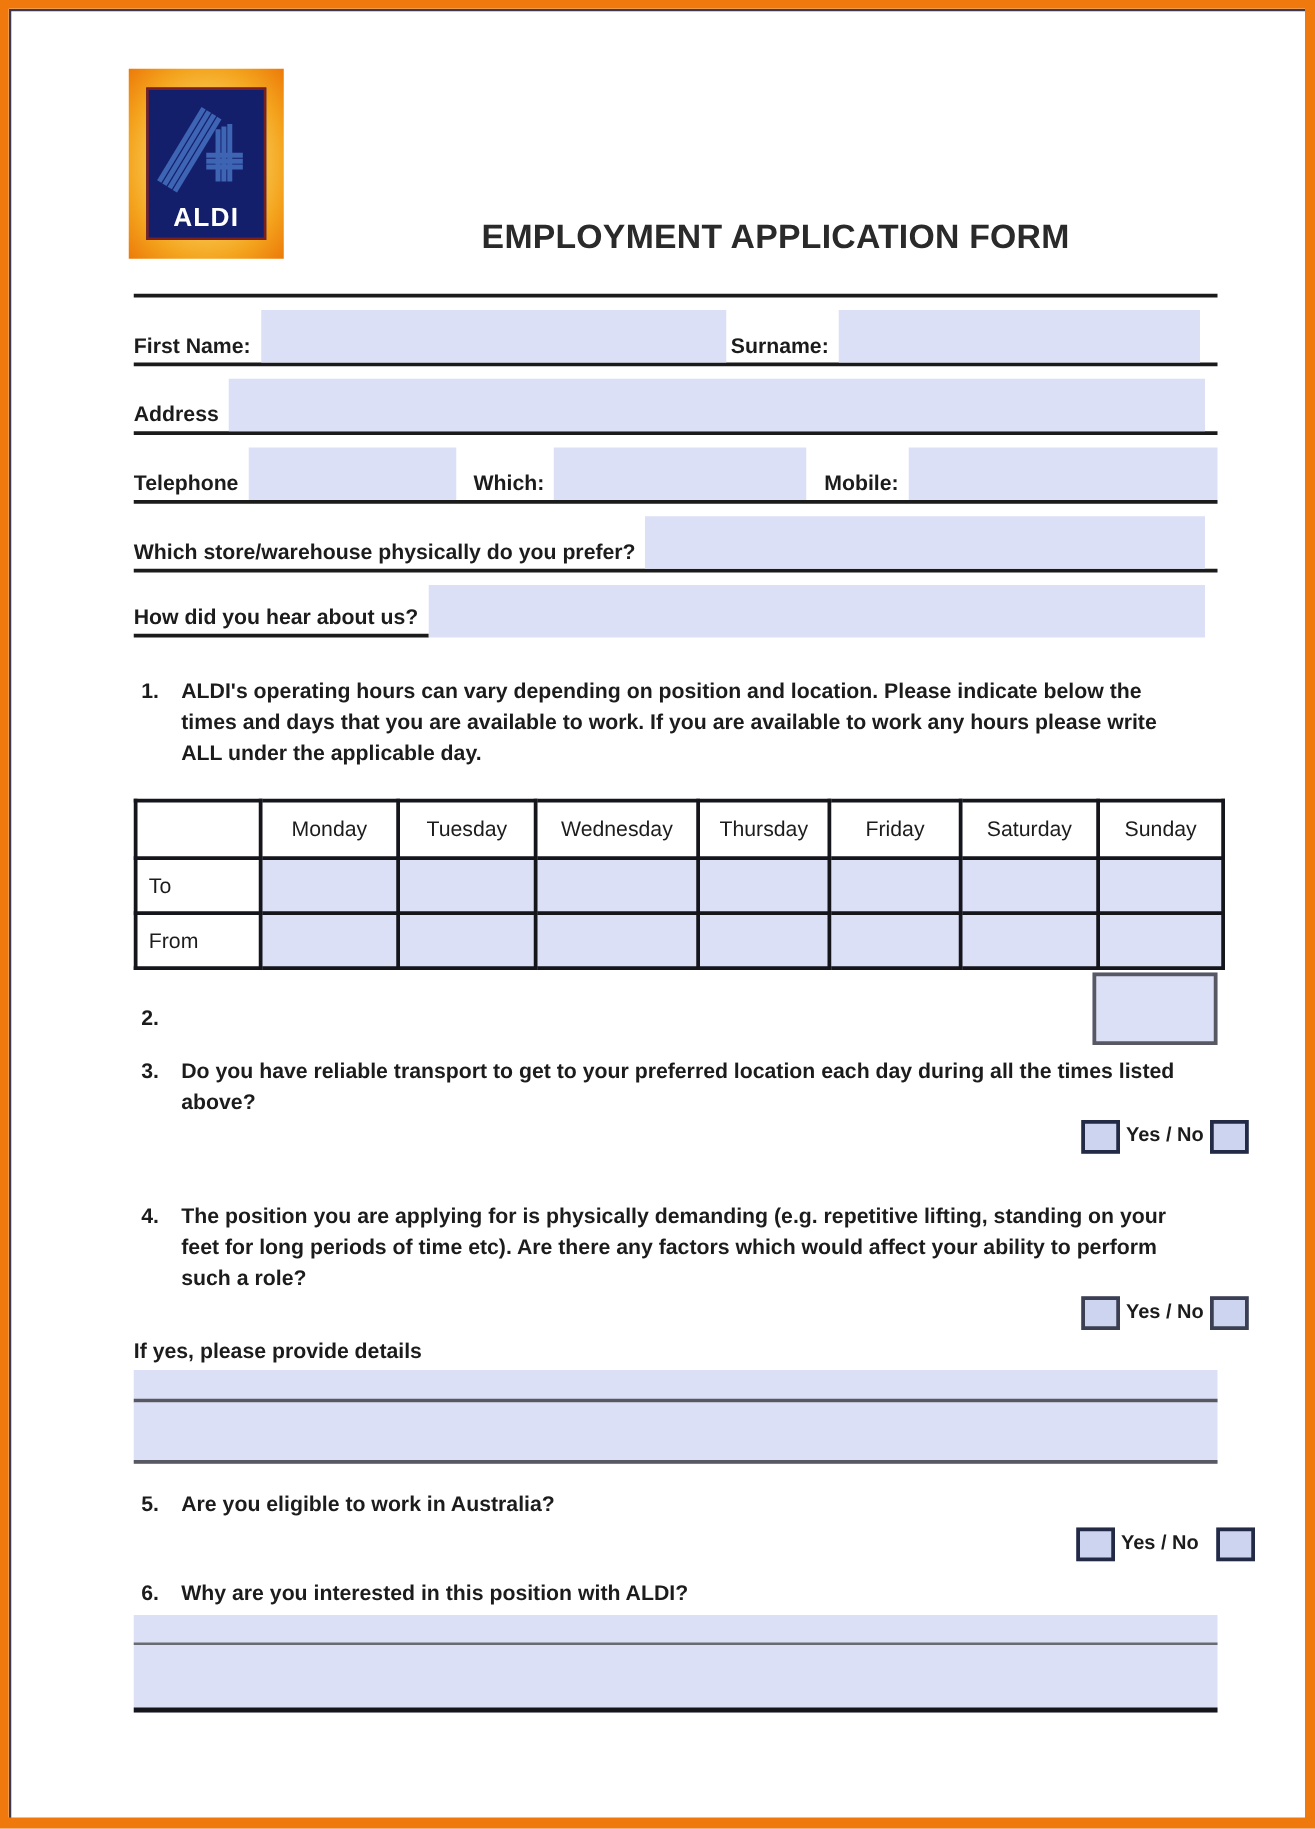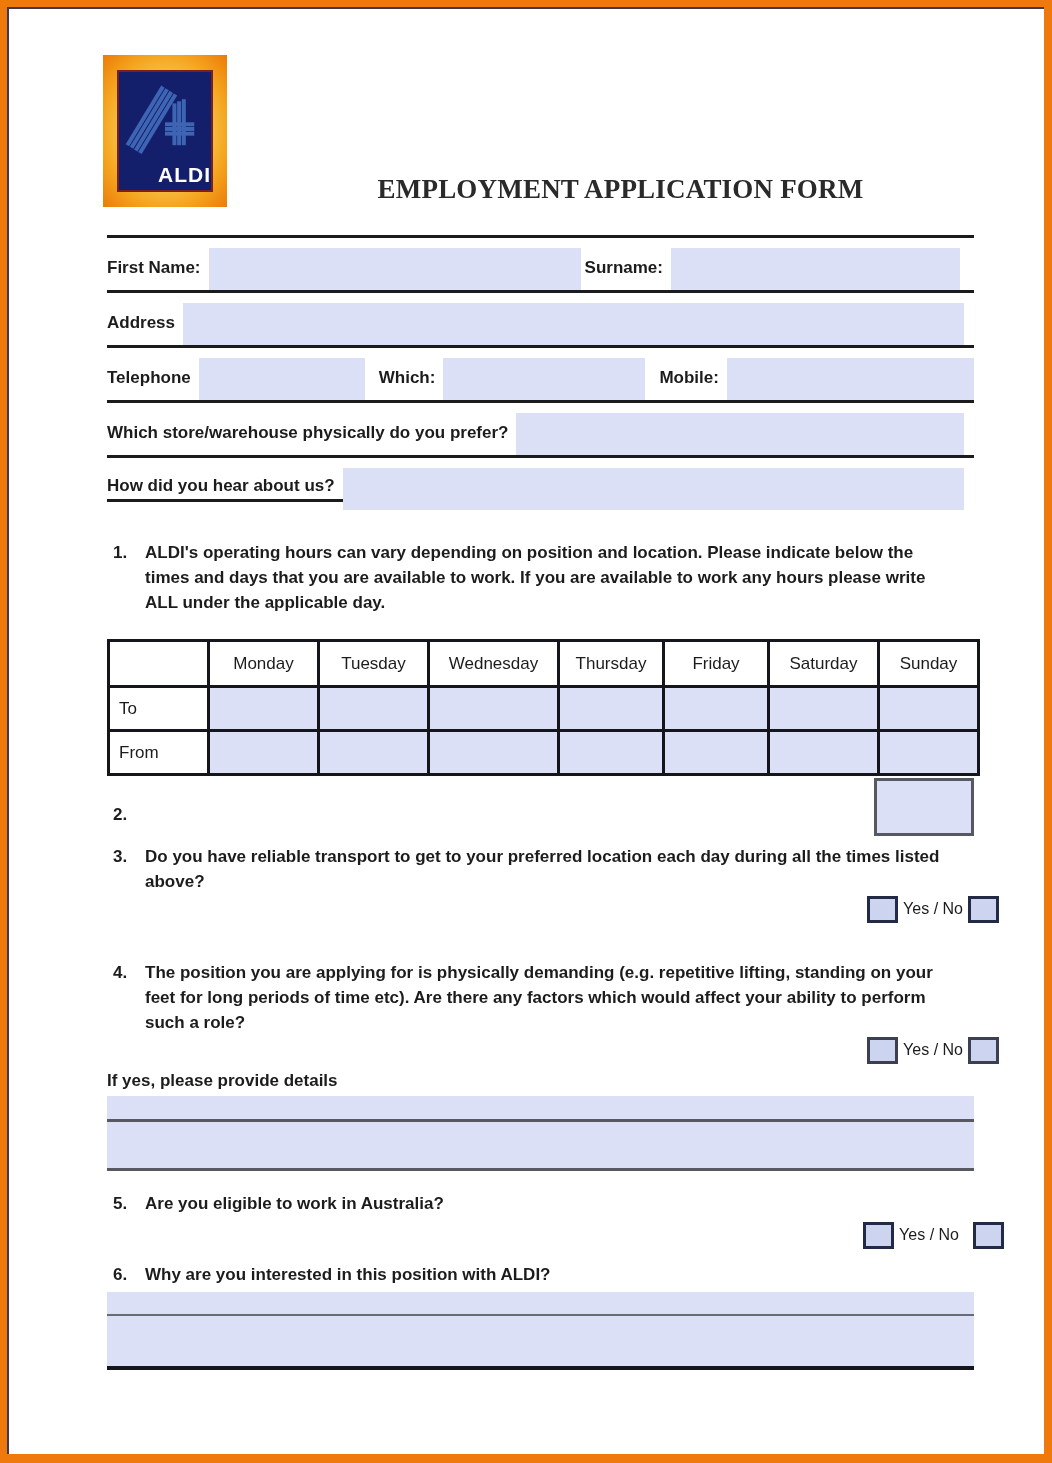--- a/index.html
+++ b/index.html
@@ -16,30 +16,30 @@
   .content { margin:0 70px 0 100px; }
 
   
   .header { display:flex; padding-top:48px; }
   .logo-outer {
     width:124px; height:152px; padding:15px 14px; flex:0 0 auto; margin-left:-4px;
     background: radial-gradient(ellipse at center, #f9cd58 40%, #f4a41e 72%, #ec7a08 100%);
   }
   .logo-inner {
     width:100%; height:100%; background:#141F6C; border:2px solid #7a2020;
-    display:flex; flex-direction:column; align-items:flex-end;
+    display:flex; flex-direction:column; align-items:center;
   }
   .logo-inner svg { flex:1 1 auto; width:100%; }
   .logo-word { color:#fff; font-weight:bold; font-size:21px; letter-spacing:1px; line-height:1; padding:0 0 5px 0; }
-  .title-wrap { flex:1; align-self:flex-end; text-align:center; padding:0 0 2px 40px;font-family:Liberation Serif, serif; }
+  .title-wrap { flex:1; align-self:flex-end; text-align:center; padding:0 0 2px 40px; }
   .page-title { font-size:27px; font-weight:bold; color:#2a2a2a; letter-spacing:0.2px; }
 
   
   .rule-top { border-top:3px solid #1b1b1b; margin-top:28px; }
-  .frow { display:flex; align-items:center; border-bottom:3px solid #1b1b1b; margin-top:10px; }
+  .frow { display:flex; align-items:flex-end; border-bottom:3px solid #1b1b1b; margin-top:10px; }
   .frow.no-line { border-bottom:none; }
   .frow .lbl { font-weight:bold; font-size:17px; white-space:nowrap; padding:0 8px 3px 0; }
   .frow.no-line .lbl { border-bottom:3px solid #1b1b1b; }
   .frow .lbl.gap { margin-left:14px; }
   .field {
     height:42px; background:#DBE0F6; border:0; outline:0;
     font:16px "Liberation Sans", sans-serif; color:#222; padding:0 8px; display:block;
   }
   .w-first { width:372px; } .w-sur { width:289px; margin-right:14px; }
   .w-tel { width:166px; } .w-home { width:202px; } .grow { flex:1; }
@@ -62,21 +62,21 @@
   
   .q2row { display:flex; align-items:flex-start; }
   .q2row .q { flex:1; padding-top:26px; }
   .answer-box { width:100px; height:58px; background:#DBE0F6; border:3px solid #585862;
     margin-top:2px; flex:0 0 auto; font:16px "Liberation Sans", sans-serif; text-align:center; outline:0; }
 
   
   .yesno { display:flex; justify-content:flex-end; align-items:center; gap:3px; height:30px; }
   .yesno .checkbox { width:31px; height:27px; background:#CCD4F0; border:3px solid #232A45; display:inline-block; cursor:pointer; }
   .yesno.gray .checkbox { border-color:#3c3f52; }
-  .yesno-label { font-weight:normal; font-size:16px; padding:0 2px; }
+  .yesno-label { font-weight:bold; font-size:16px; padding:0 2px; }
   .yesno.overhang { margin-right:-25px; }
   .yesno.overhang5 { margin-right:-30px; }
   .yesno.overhang5 .checkbox:last-child { margin-left:9px; }
 
   
   .details-label { font-weight:bold; font-size:17px; margin-top:6px; }
   .strip { width:100%; background:#DBE0F6; border:0; outline:0; display:block;
     font:16px "Liberation Sans", sans-serif; padding:0 8px; }
   .strip.s1 { height:26px; border-bottom:3px solid #585862; margin-top:5px; }
   .strip.s2 { height:49px; border-bottom:3px solid #585862; }

